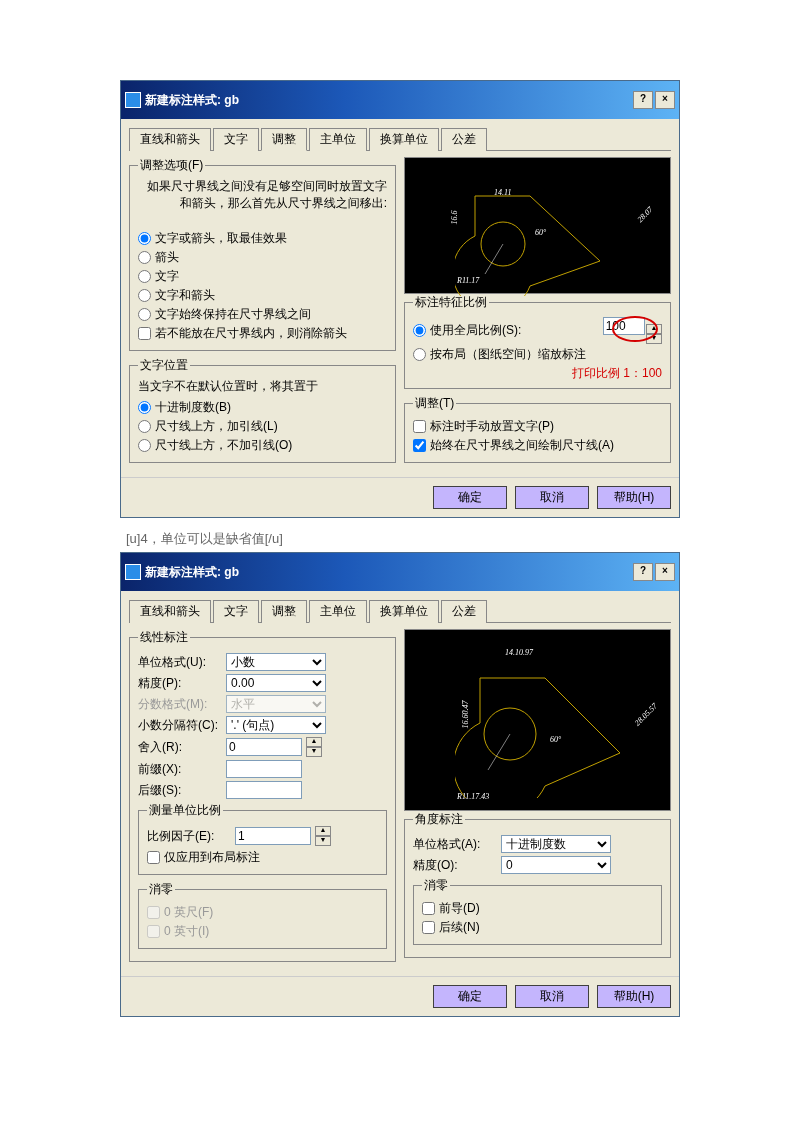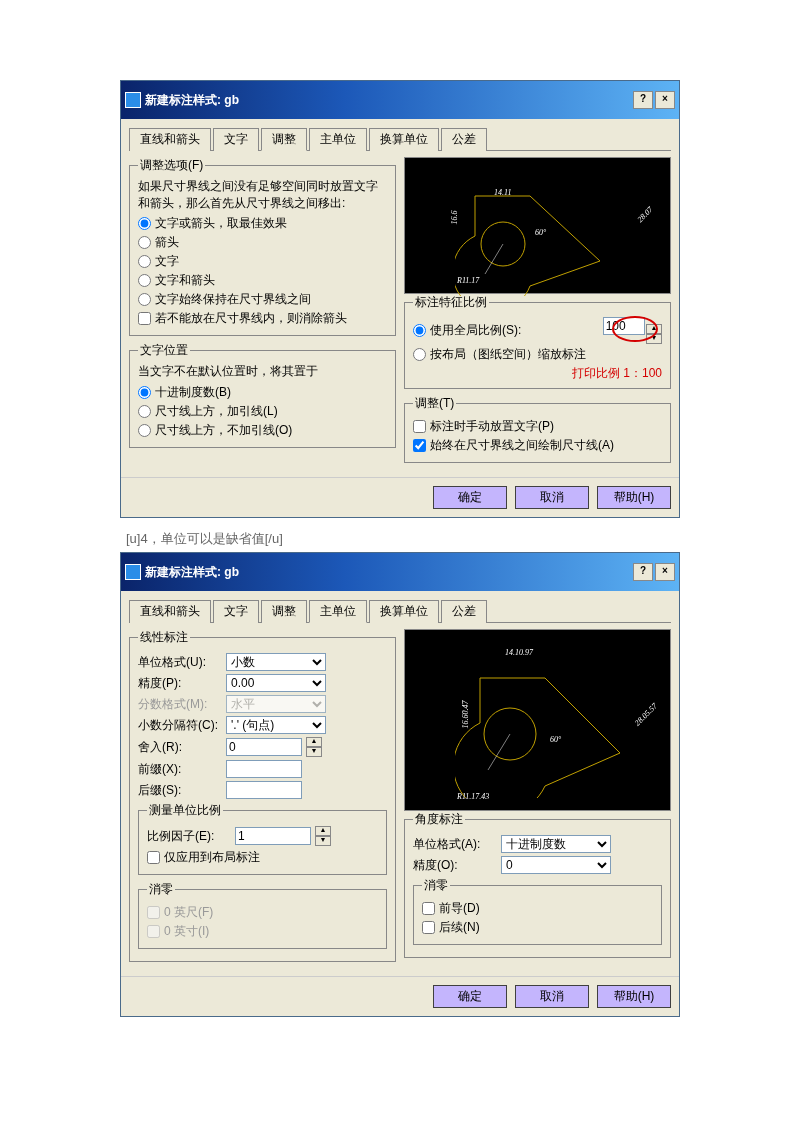--- a/index.html
+++ b/index.html
@@ -214,21 +214,21 @@
       <div class="tab">文字</div>
       <div class="tab active">调整</div>
       <div class="tab">主单位</div>
       <div class="tab">换算单位</div>
       <div class="tab">公差</div>
     </div>
     <div class="cols">
       <div class="col">
         <fieldset>
           <legend>调整选项(F)</legend>
-          <div class="txt" style="margin-bottom:3px;">如果尺寸界线之间没有足够空间同时放置文字和箭头，那么首先从尺寸界线之间移出:</div>
+          <div class="txt" style="margin-bottom:18px;text-align:right;">如果尺寸界线之间没有足够空间同时放置文字和箭头，那么首先从尺寸界线之间移出:</div>
           <div class="radio">
                 <input type="radio" name="f1" checked="" style="">
                 <span>文字或箭头，取最佳效果</span>
               </div>
           <div class="radio">
                 <input type="radio" name="f1" style="">
                 <span>箭头</span>
               </div>
           <div class="radio">
                 <input type="radio" name="f1" style="">

